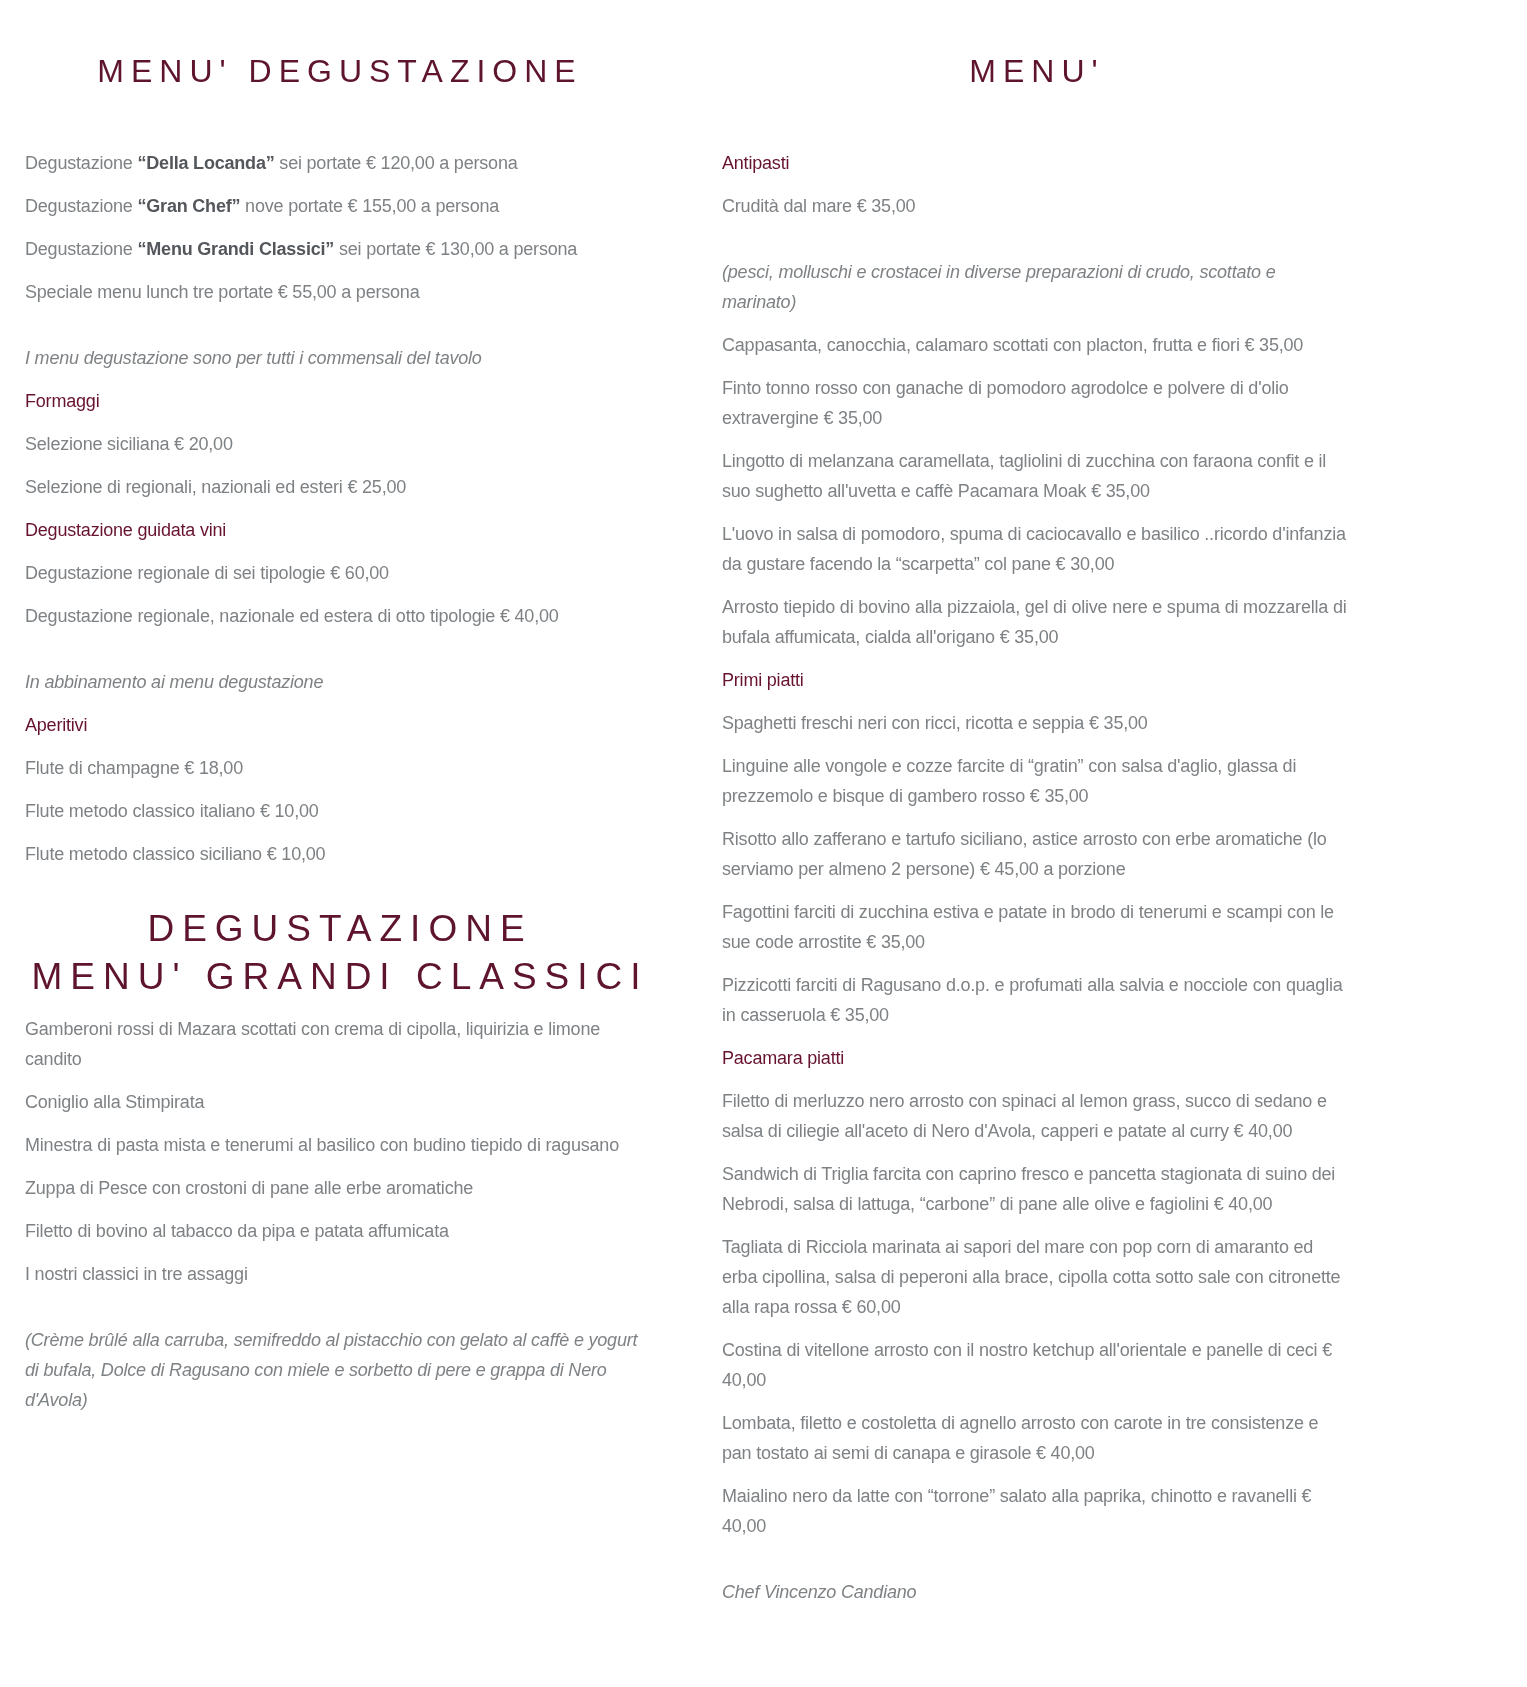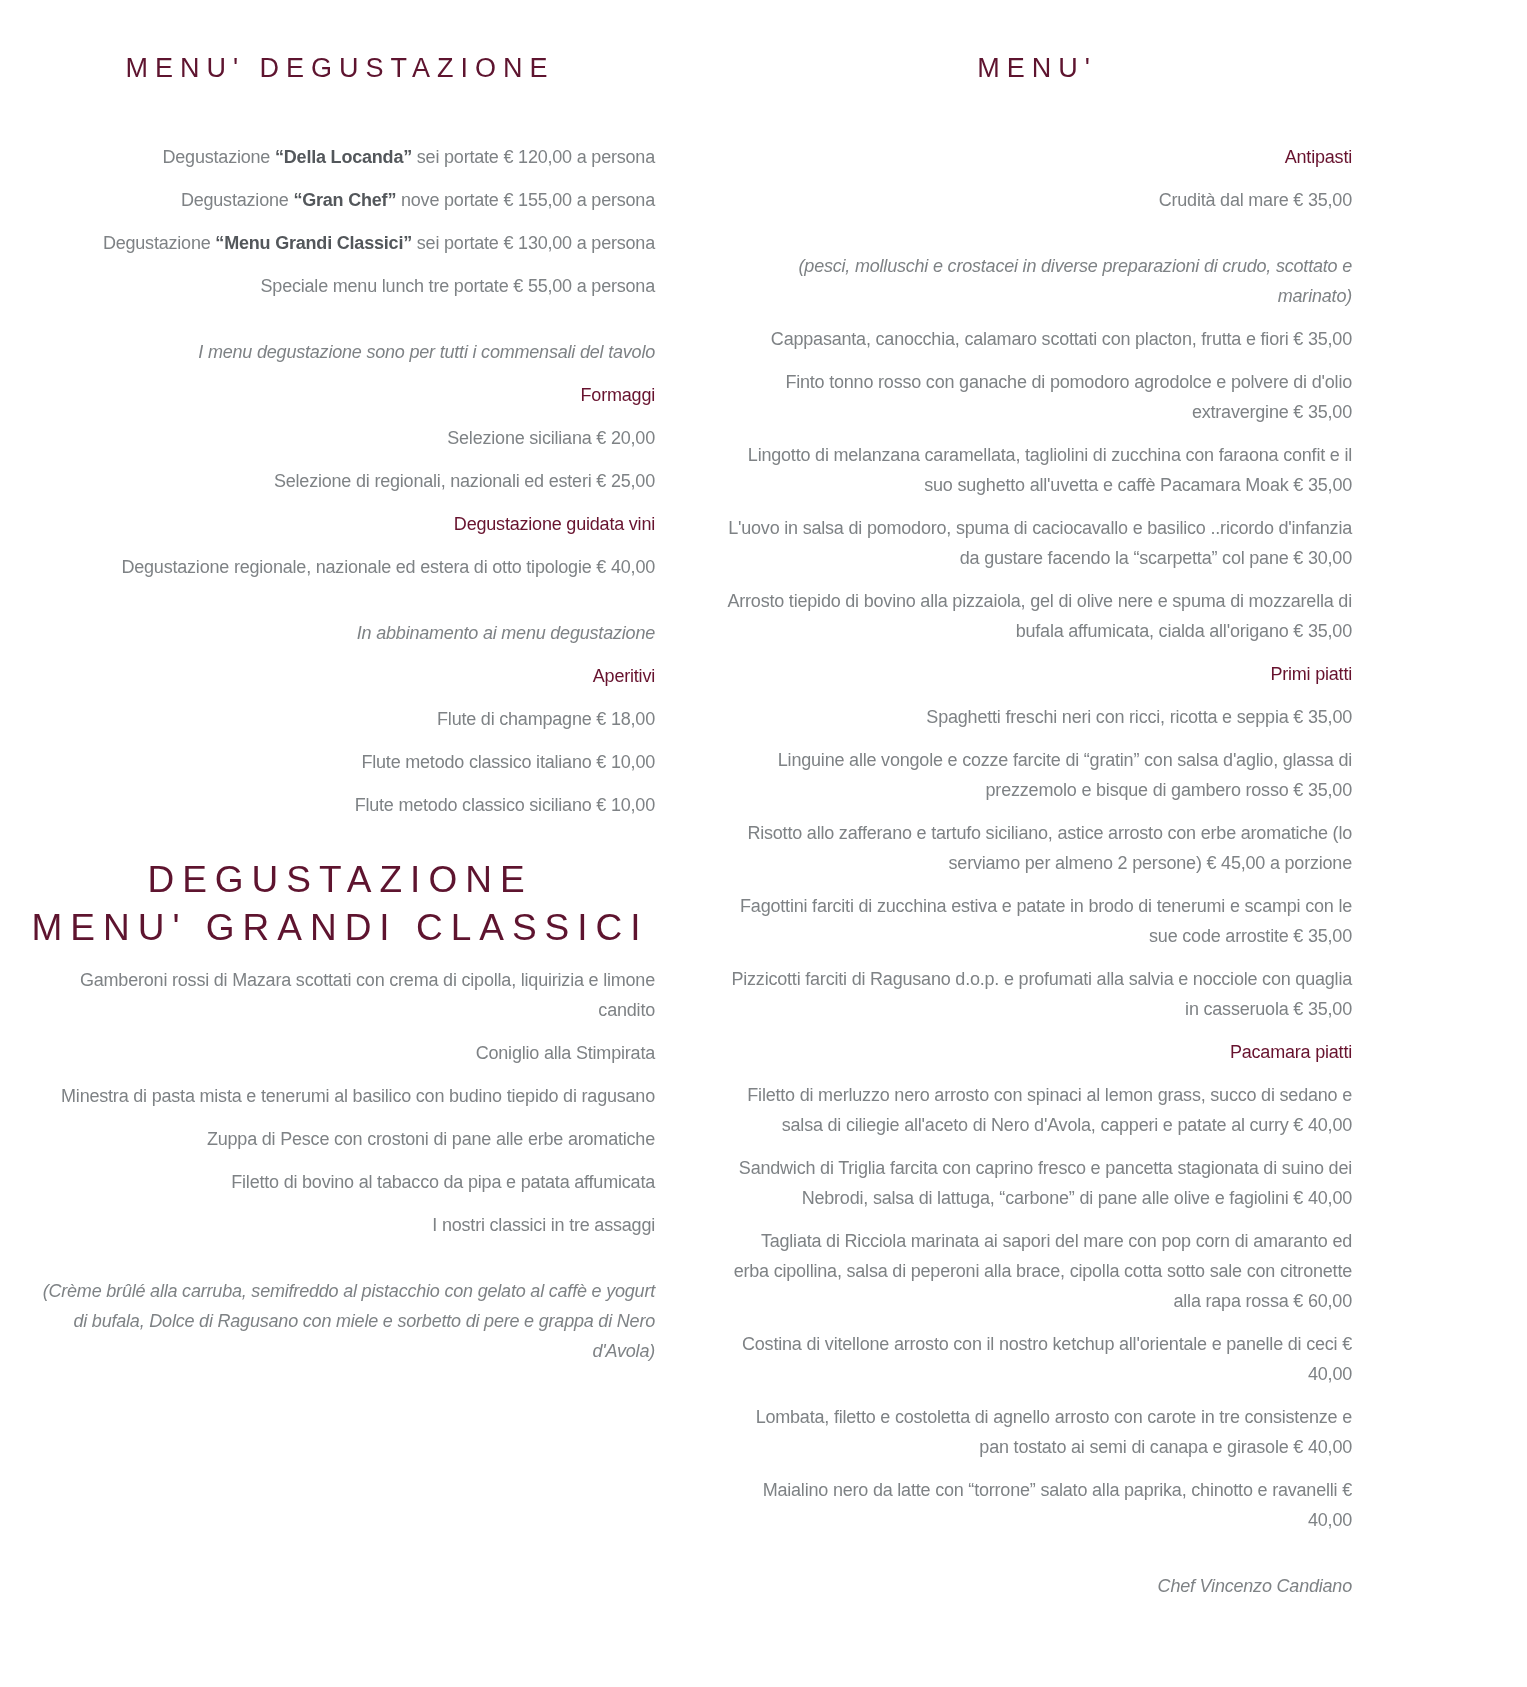--- a/index.html
+++ b/index.html
@@ -17,36 +17,36 @@
   }
   .page{
     display:flex;
     align-items:flex-start;
     padding:52px 0 60px 25px;
   }
   .col{width:630px;}
   .col + .col{margin-left:67px;}
   h1.col-title{
     margin:0 0 58px 0;
-    font-size:27px;
+    font-size:32px;
     font-weight:300;
     letter-spacing:7px;
     line-height:1.2;
     color:var(--title-color);
     text-align:center;
     white-space:nowrap;
   }
   .col p{
     margin:0 0 13px 0;
     font-size:18px;
     letter-spacing:-0.2px;
     line-height:30px;
     font-weight:300;
     color:var(--body-color);
-    text-align:right;
+    text-align:left;
   }
   .col p.heading{
     color:var(--heading-color);
     font-weight:400;
   }
   .col p.note{
     font-style:italic;
     margin-top:36px;
   }
   .col .bold{
@@ -71,20 +71,21 @@
     <h1 class="col-title">MENU' DEGUSTAZIONE</h1>
   <p class="item"><span>Degustazione </span><span class="bold">“Della Locanda”</span><span> sei portate € 120,00 a persona</span></p>
       <p class="item"><span>Degustazione </span><span class="bold">“Gran Chef”</span><span> nove portate € 155,00 a persona</span></p>
       <p class="item"><span>Degustazione </span><span class="bold">“Menu Grandi Classici”</span><span> sei portate € 130,00 a persona</span></p>
       <p class="item">Speciale menu lunch tre portate € 55,00 a persona</p>
       <p class="note">I menu degustazione sono per tutti i commensali del tavolo</p>
       <p class="heading">Formaggi</p>
       <p class="item">Selezione siciliana € 20,00</p>
       <p class="item">Selezione di regionali, nazionali ed esteri € 25,00</p>
       <p class="heading">Degustazione guidata vini</p>
+      <p class="item">Degustazione regionale di sei tipologie € 60,00</p>
       <p class="item">Degustazione regionale, nazionale ed estera di otto tipologie € 40,00</p>
       <p class="note">In abbinamento ai menu degustazione</p>
       <p class="heading">Aperitivi</p>
       <p class="item">Flute di champagne € 18,00</p>
       <p class="item">Flute metodo classico italiano € 10,00</p>
       <p class="item">Flute metodo classico siciliano € 10,00</p>
       <h2 class="big-title">DEGUSTAZIONE<br>MENU' GRANDI CLASSICI</h2>
       <p class="item">Gamberoni rossi di Mazara scottati con crema di cipolla, liquirizia e limone candito</p>
       <p class="item">Coniglio alla Stimpirata</p>
       <p class="item">Minestra di pasta mista e tenerumi al basilico con budino tiepido di ragusano</p>

